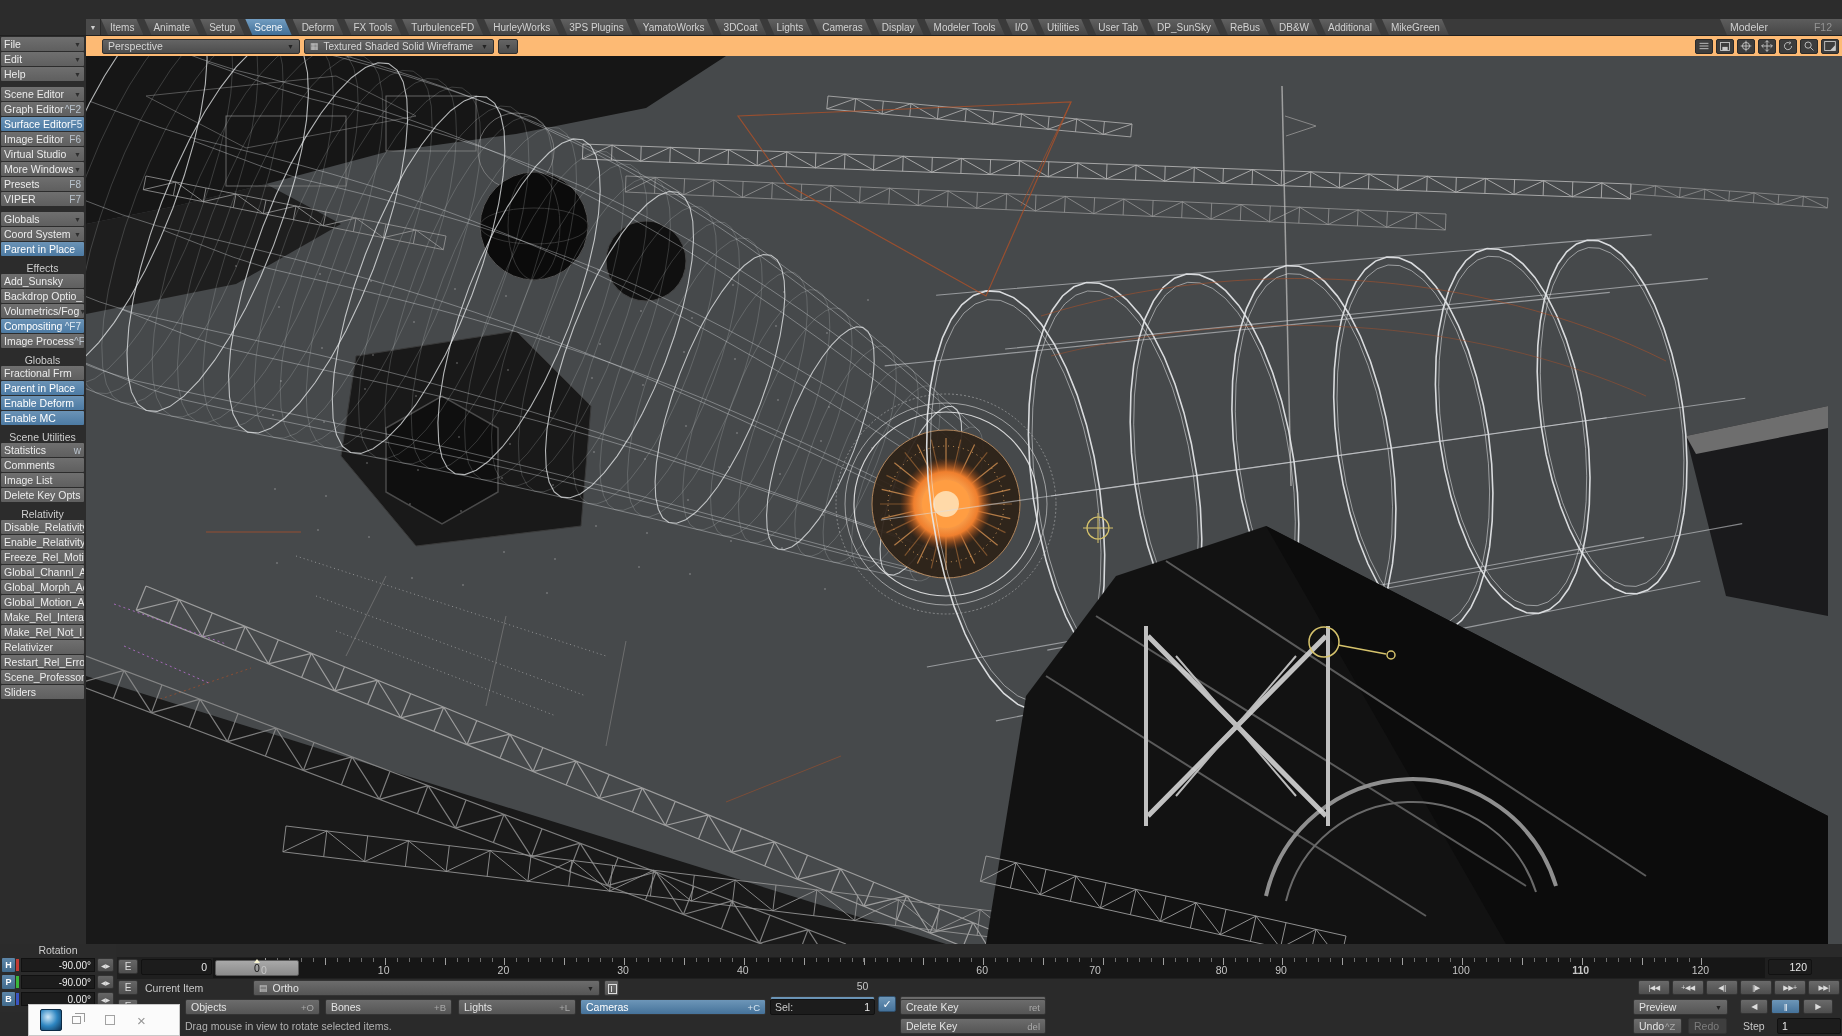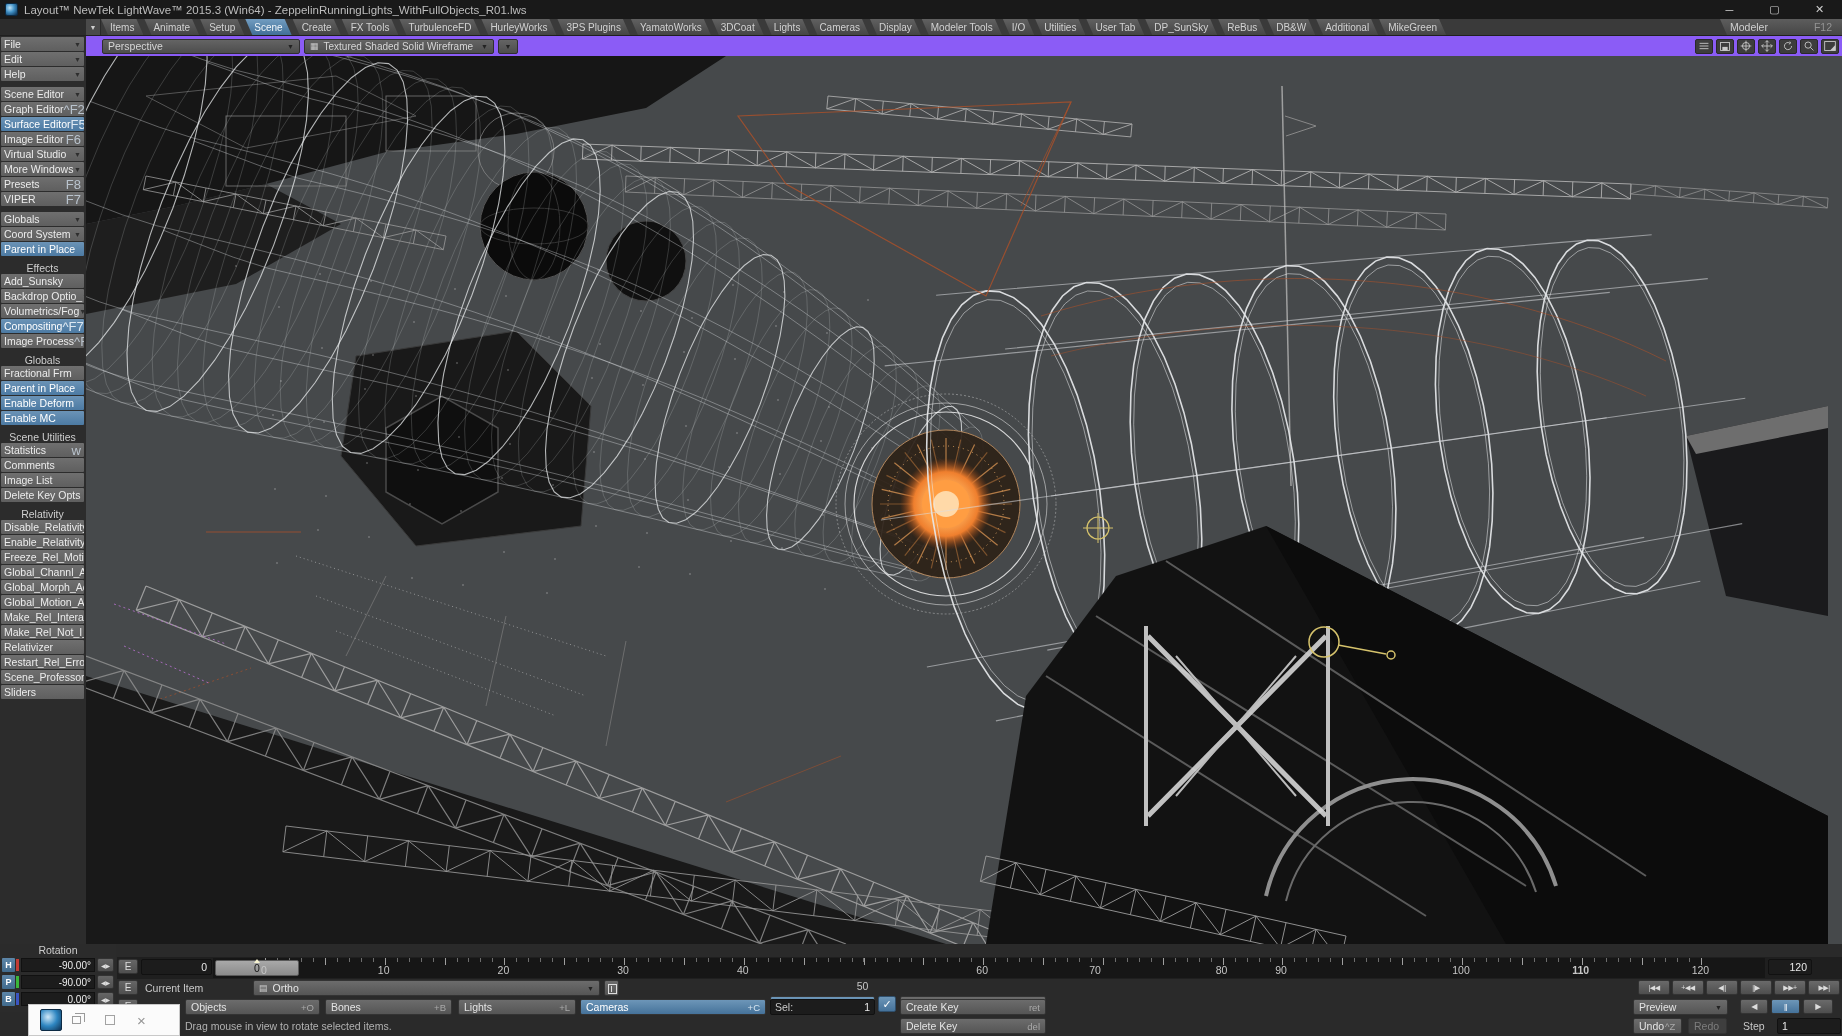--- a/index.html
+++ b/index.html
@@ -20,29 +20,29 @@
   .tabs{display:flex;align-items:stretch;overflow:hidden;flex:1;}
   .tab{flex:none;padding:0 9px;display:flex;align-items:center;color:#d2d2d2;font-size:10px;background:linear-gradient(#606060,#454545);clip-path:polygon(0 0,calc(100% - 7px) 0,100% 100%,7px 100%);margin-right:1px;white-space:nowrap;}
   .tab.active{background:linear-gradient(#729dc1,#416f97);color:#f2f7fb;}
   .modeler-btn{flex:none;margin-left:auto;width:122px;padding:0 10px;display:flex;align-items:center;color:#d0d0d0;font-size:10.5px;background:linear-gradient(#5d5d5d,#464646);clip-path:polygon(0 0,100% 0,100% 100%,7px 100%);}
   .modeler-btn .sc{margin-left:auto;color:#939393;}
 
   
   .sidebar{position:absolute;left:0;top:36px;width:86px;height:908px;background:#2c2c2c;padding:1px 2px 0 1px;overflow:hidden;}
   .srow{height:14px;margin-bottom:1px;background:linear-gradient(#6f6f6f,#5f5f5f);display:flex;align-items:center;color:#ececec;font-size:10.5px;padding:0 3px;border-radius:1px;overflow:hidden;white-space:nowrap;}
   .srow.active{background:linear-gradient(#6b93b6,#4c7aa3);color:#fff;}
-  .srow .sc{margin-left:auto;color:#b9c3cd;font-size:13px;}
+  .srow .sc{margin-left:auto;color:#b9c3cd;font-size:10px;}
   .srow.active .sc{color:#dde8f2;}
   .srow .arr{margin-left:auto;color:#2e2e2e;font-size:7px;}
   .sgap{height:5px;}
   .shead{height:12px;display:flex;align-items:center;justify-content:center;color:#cfcfcf;font-size:10.5px;}
 
   
   #viewport{position:absolute;left:86px;top:36px;width:1756px;height:908px;background:#46494b;}
-  .vheader{height:20px;background:#8b5cf6;display:flex;align-items:center;padding:0 3px 0 16px;gap:4px;}
+  .vheader{height:20px;background:#fdba74;display:flex;align-items:center;padding:0 3px 0 16px;gap:4px;}
   .vdd{height:15px;background:linear-gradient(#646464,#4d4d4d);border:1px solid #2f2f2f;border-radius:2px;display:flex;align-items:center;color:#d6d6d6;font-size:10.5px;padding:0 5px;gap:5px;}
   .vdd .arr{margin-left:auto;color:#222;font-size:7px;}
   .vdd .gl{font-size:9px;color:#c9c9c9;}
   .vicons{margin-left:auto;display:flex;gap:3px;}
   .vicon{width:18px;height:15px;background:#3d3d3d;border:1px solid #2a2a2a;border-radius:2px;display:flex;align-items:center;justify-content:center;}
   #scene{display:block;width:1756px;height:888px;}
 
   
   .bottom{position:absolute;left:0;top:944px;width:1842px;height:92px;background:#2a2a2a;}
   .brow{position:absolute;left:117px;right:0;height:18px;}
@@ -86,39 +86,30 @@
   .win-restore{width:9px;height:8px;border:1px solid #9a9a9a;position:relative;margin-left:10px;}
   .win-restore::before{content:"";position:absolute;left:2px;top:-4px;width:9px;height:8px;border:1px solid #9a9a9a;border-bottom:none;border-left:none;}
   .win-sq{width:10px;height:10px;border:1px solid #a2a2a2;margin-left:24px;}
   .win-x{margin-left:22px;color:#959595;font-size:15px;line-height:1;}
 </style>
 </head>
 <body>
 
 <div class="app">
 
-  <div class="titlebar">
-    <span class="app-icon"></span>
-    <span class="title-text">Layout™ NewTek LightWave™ 2015.3 (Win64) - ZeppelinRunningLights_WithFullObjects_R01.lws</span>
-    <div class="win-controls">
-      <span class="win-btn">─</span>
-      <span class="win-btn">▢</span>
-      <span class="win-btn">✕</span>
-    </div>
-  </div>
 
   <div class="menubar">
     <div class="menubar-spacer"></div>
     <div class="overflow-btn">▼</div>
     <div class="tabs" id="tabs">
         <div class="tab">Items</div>
         <div class="tab">Animate</div>
         <div class="tab">Setup</div>
         <div class="tab active">Scene</div>
-        <div class="tab">Create</div>
+        <div class="tab">Deform</div>
         <div class="tab">FX Tools</div>
         <div class="tab">TurbulenceFD</div>
         <div class="tab">HurleyWorks</div>
         <div class="tab">3PS Plugins</div>
         <div class="tab">YamatoWorks</div>
         <div class="tab">3DCoat</div>
         <div class="tab">Lights</div>
         <div class="tab">Cameras</div>
         <div class="tab">Display</div>
         <div class="tab">Modeler Tools</div>

